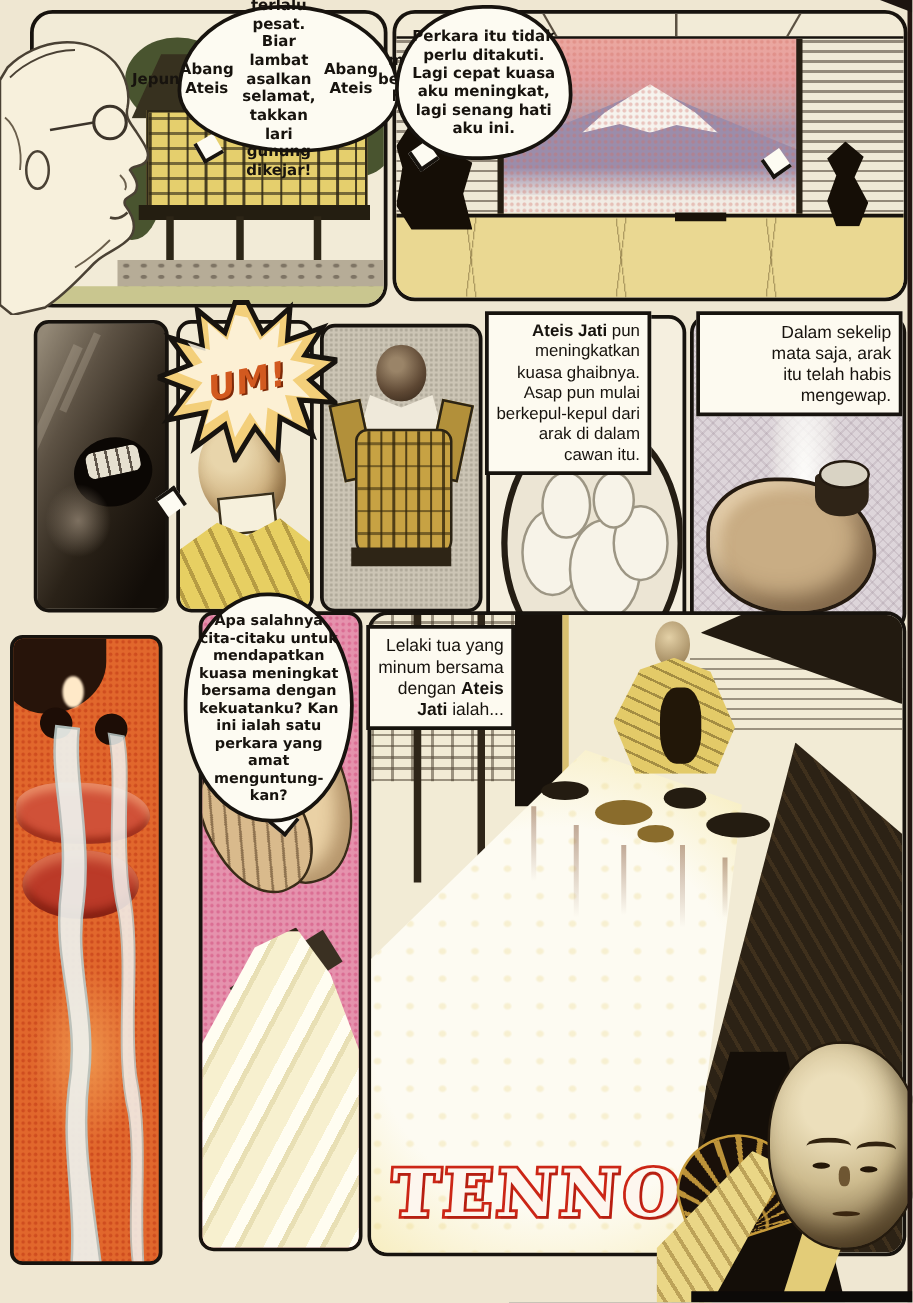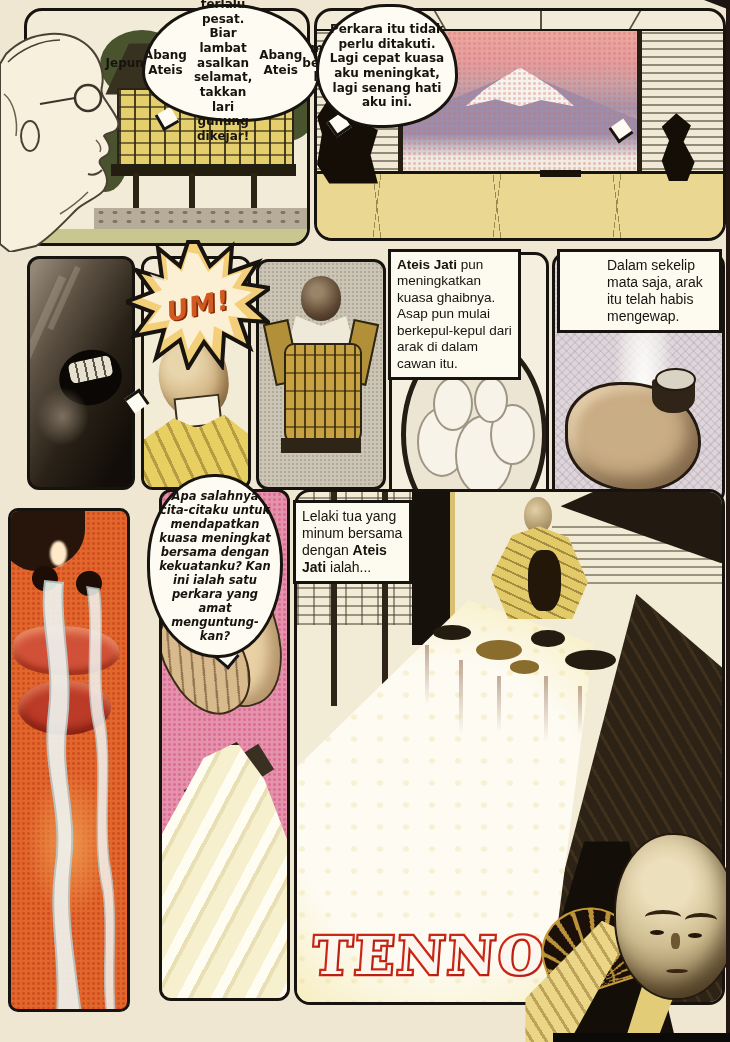--- a/index.html
+++ b/index.html
@@ -20,21 +20,21 @@
     font-family:"DejaVu Sans",sans-serif;font-weight:700;
     box-sizing:border-box;z-index:7;color:#17130e;
   }
   .bubble b{font-weight:800;}
   .tail{
     position:absolute;width:15px;height:15px;background:#fdfbf2;
     border-right:3px solid #17130e;border-bottom:3px solid #17130e;z-index:6;
   }
   .caption{
     position:absolute;background:#fdfaf0;border:3px solid #17130e;
-    text-align:left;font-family:"Liberation Sans",sans-serif;
+    text-align:right;font-family:"Liberation Sans",sans-serif;
     font-weight:400;box-sizing:border-box;z-index:8;color:#17130e;
     padding:5px 6px;line-height:1.22;
   }
   .caption b{font-weight:700;}
   .dots-warm{background-image:radial-gradient(rgba(185,45,15,.45) 1.2px,transparent 1.7px);background-size:5px 5px;}
   .dots-pink{background-image:radial-gradient(rgba(205,55,110,.40) 1.2px,transparent 1.7px);background-size:5px 5px;}
 
   
   #panel-temple{left:24px;top:8px;width:286px;height:238px;border-radius:18px;}
   .tree{position:absolute;background:#49542f;border-radius:50%;}
@@ -420,21 +420,21 @@
        padding:8px 8px;border-radius:50% 46% 52% 44%/55% 58% 42% 46%;">
       <span>Perkara itu tidak perlu ditakuti. Lagi cepat kuasa aku meningkat, lagi senang hati aku ini.</span>
     </div>
   <div class="tail" style="left:330px;top:116px;transform:rotate(55deg);"></div>
 
   <div class="tail" style="left:612px;top:122px;transform:rotate(55deg);"></div>
 
   <div class="tail" style="left:128px;top:392px;transform:rotate(235deg);"></div>
 
   <div class="bubble" style="left:147px;top:474px;width:136px;height:184px;font-size:11.5px;line-height:1.22;
-       padding:10px 8px;border-radius:50% 50% 48% 52%/48% 50% 52% 50%;font-style:italic;">
+       padding:10px 8px;border-radius:50% 50% 48% 52%/48% 50% 52% 50%;">
       <span>Apa salahnya cita-citaku untuk mendapatkan kuasa meningkat bersama dengan kekuatanku? Kan ini ialah satu perkara yang amat menguntung-kan?</span>
     </div>
   <div class="tail" style="left:218px;top:648px;transform:rotate(40deg);"></div>
 
   <div class="caption" style="left:388px;top:249px;width:133px;font-size:13.5px;"><b>Ateis Jati</b><span> pun meningkatkan kuasa ghaibnya. Asap pun mulai berkepul-kepul dari arak di dalam cawan itu.</span></div>
 
   <div class="caption" style="left:557px;top:249px;width:165px;font-size:14px;padding-left:47px;"><span>Dalam sekelip mata saja, arak itu telah habis mengewap.</span></div>
 
   <div class="caption" style="left:293px;top:500px;width:119px;font-size:14px;"><span>Lelaki tua yang minum bersama dengan </span><b>Ateis Jati</b><span> ialah...</span></div>
 

